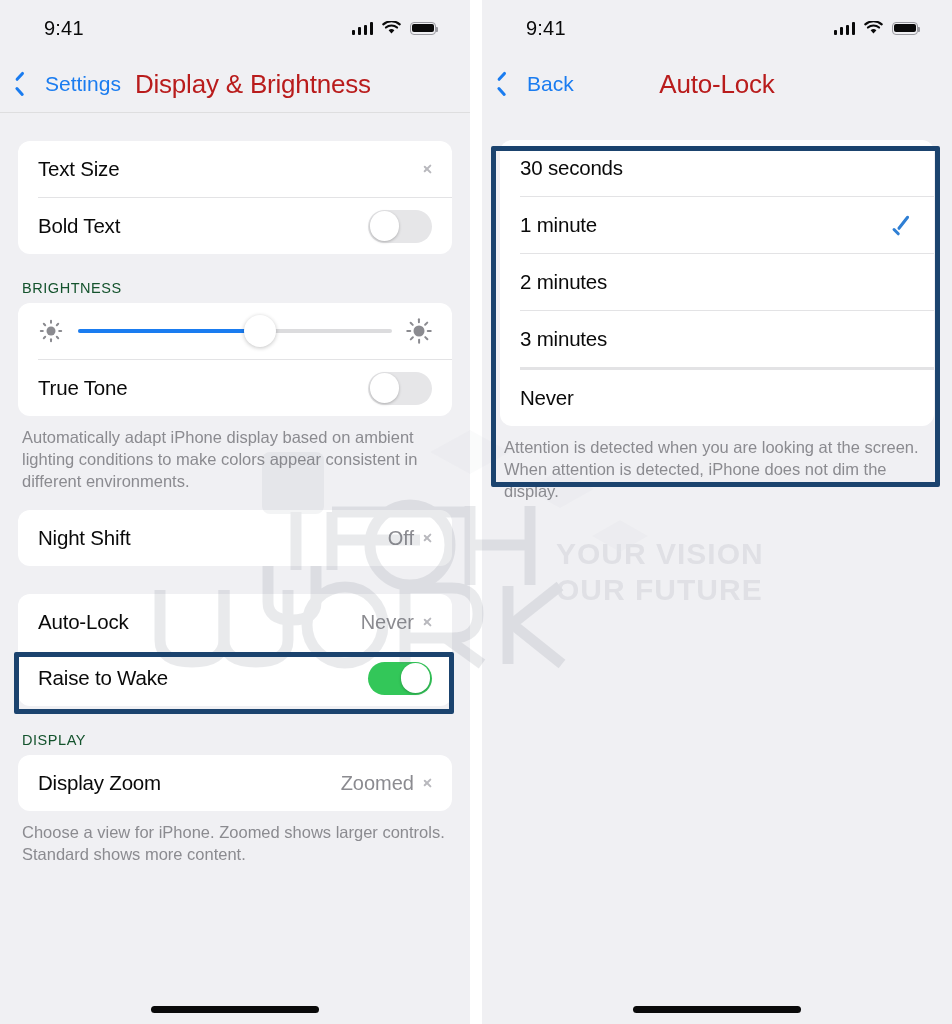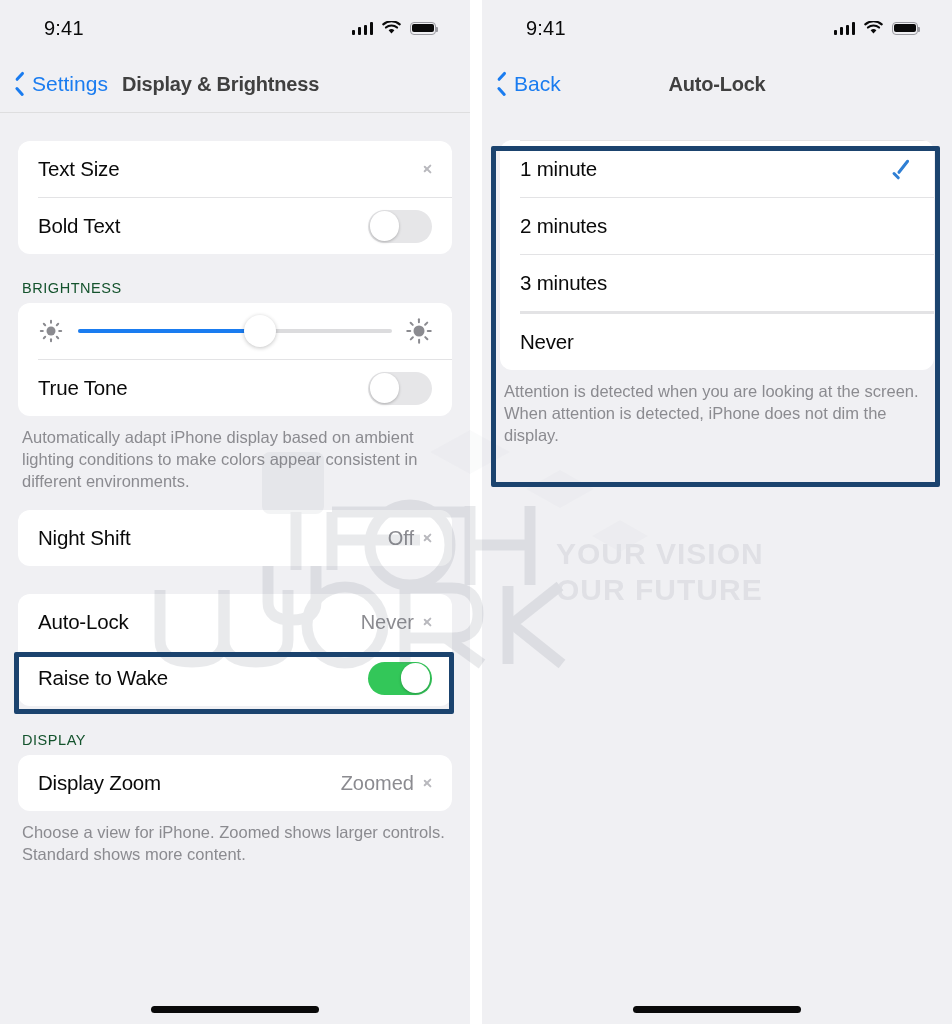--- a/index.html
+++ b/index.html
@@ -32,31 +32,31 @@
   .sig i:nth-child(4){ height:13px; }
   .batt{ position:relative; width:26px; height:13px; border:1.6px solid #9a9aa0; border-radius:4px; padding:1.4px; }
   .batt b{ display:block; width:100%; height:100%; background:#0a0a0a; border-radius:2px; }
   .batt::after{ content:""; position:absolute; right:-3.4px; top:4px; width:2px; height:5px; background:#9a9aa0; border-radius:0 1px 1px 0; }
 
   
   .navbar{
     height:56px; background:#f0f0f3; position:relative;
     display:flex; align-items:center; padding:0 14px;
   }
-  .navback{ display:flex; align-items:center; gap:7px; cursor:pointer; }
+  .navback{ display:flex; align-items:center; gap:20px; cursor:pointer; }
   .navback .chev{ width:11px; height:19px; position:relative; flex:none; }
   .navback .chev::before,
   .navback .chev::after{
     content:""; position:absolute; left:2px; width:11px; height:2.7px;
     background:#1a7cf0; border-radius:2px;
   }
   .navback .chev::before{ top:4.3px; transform:rotate(-48deg); transform-origin:left center; }
   .navback .chev::after{  top:11.6px; transform:rotate(48deg);  transform-origin:left center; }
   .navback span{ font-size:21px; color:#1a7cf0; }
-  .navtitle{ font-size:20px; font-weight:700; color:#404040; letter-spacing:-.2px; }
+  .navtitle{ font-size:26px; font-weight:400; color:#b91c1c; letter-spacing:-.2px; }
   .navtitle.inline{ margin-left:14px; }
   .navtitle.centered{ position:absolute; left:0; right:0; text-align:center; pointer-events:none; }
   .navline{ height:1px; background:#dededf; }
 
   
   .content{ position:relative; padding:0 18px; background:#f0f0f3; height:calc(1024px - 113px); }
 
   .grouphdr{
     font-size:14.5px; color:#14532d; letter-spacing:.55px;
     padding:26px 4px 7px 4px; text-transform:uppercase;
@@ -297,20 +297,23 @@
       <div class="navback">
         <span class="chev"></span>
         <span>Back</span>
       </div>
       <div class="navtitle centered">Auto-Lock</div>
     </div>
 
     <div class="content">
       <div class="spacer"></div>
       <div class="card" id="optlist">
+          <div class="row">
+            <span class="lbl">30 seconds</span>
+          </div>
           <div class="divider"></div>
           <div class="row">
             <span class="lbl">1 minute</span>
             <span class="check"></span>
           </div>
           <div class="divider"></div>
           <div class="row">
             <span class="lbl">2 minutes</span>
           </div>
           <div class="divider"></div>

